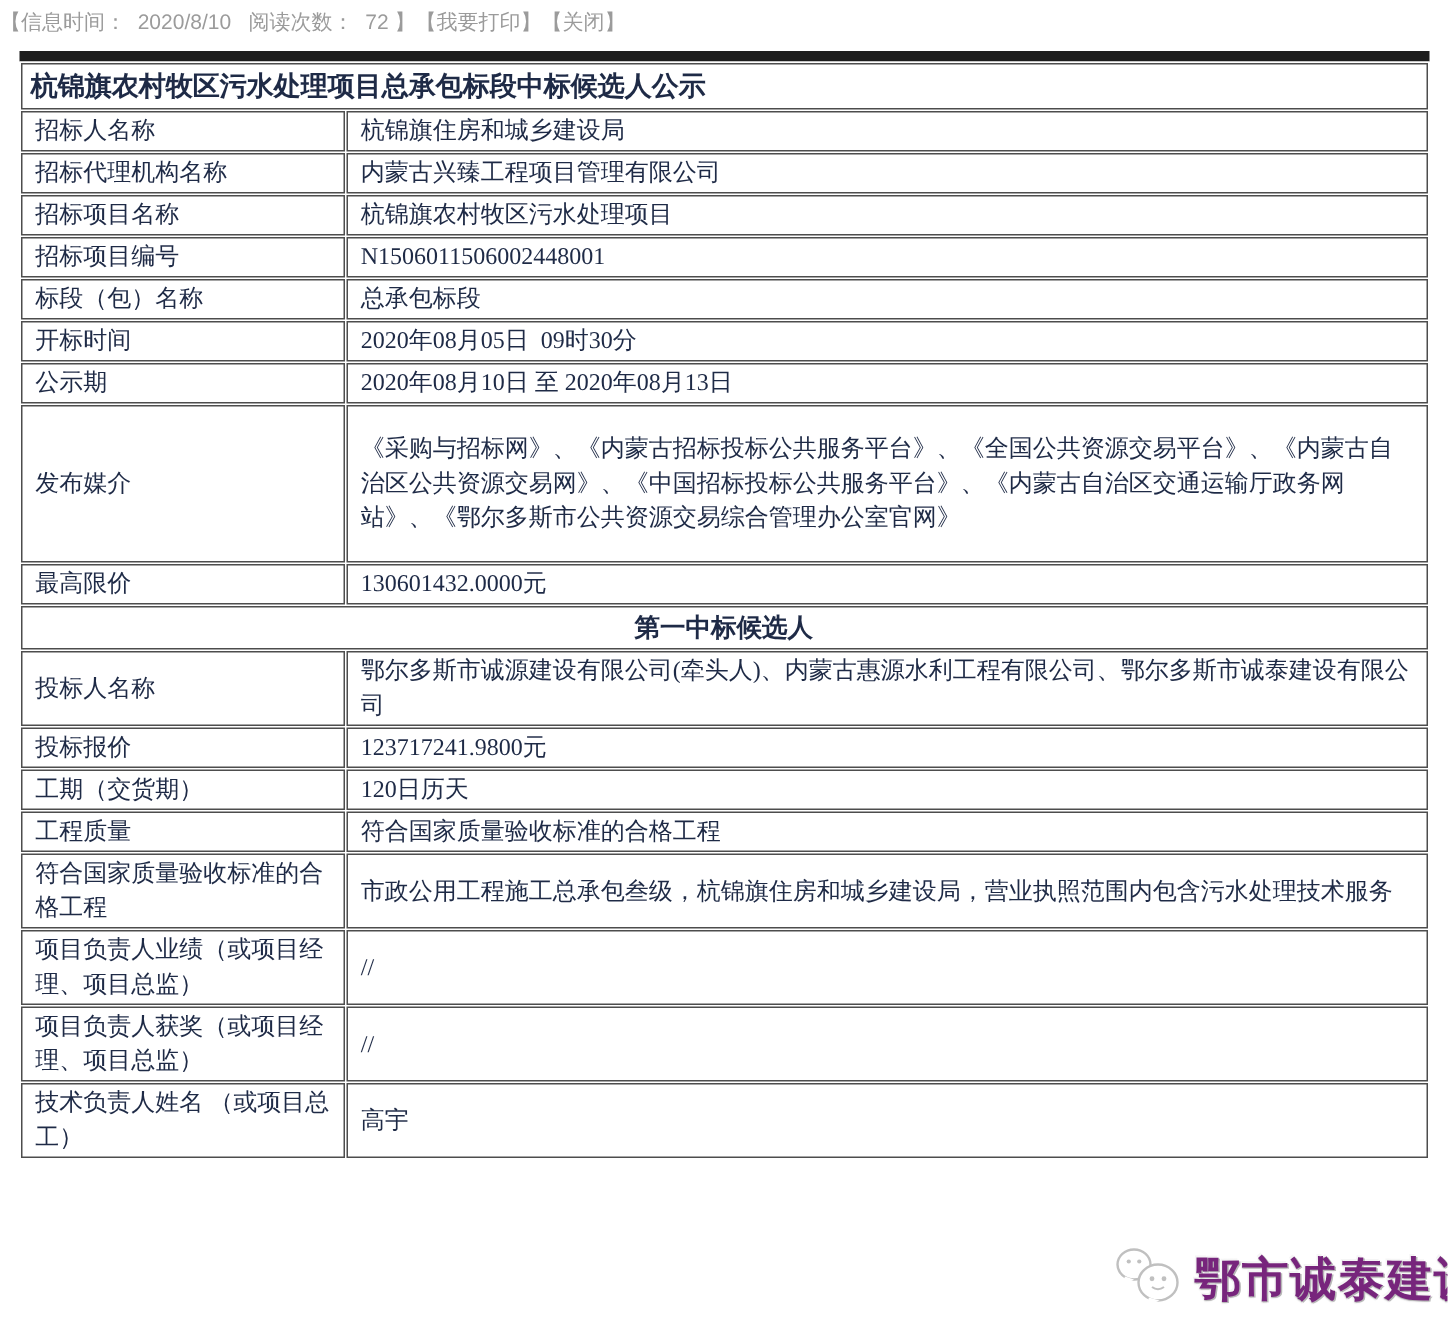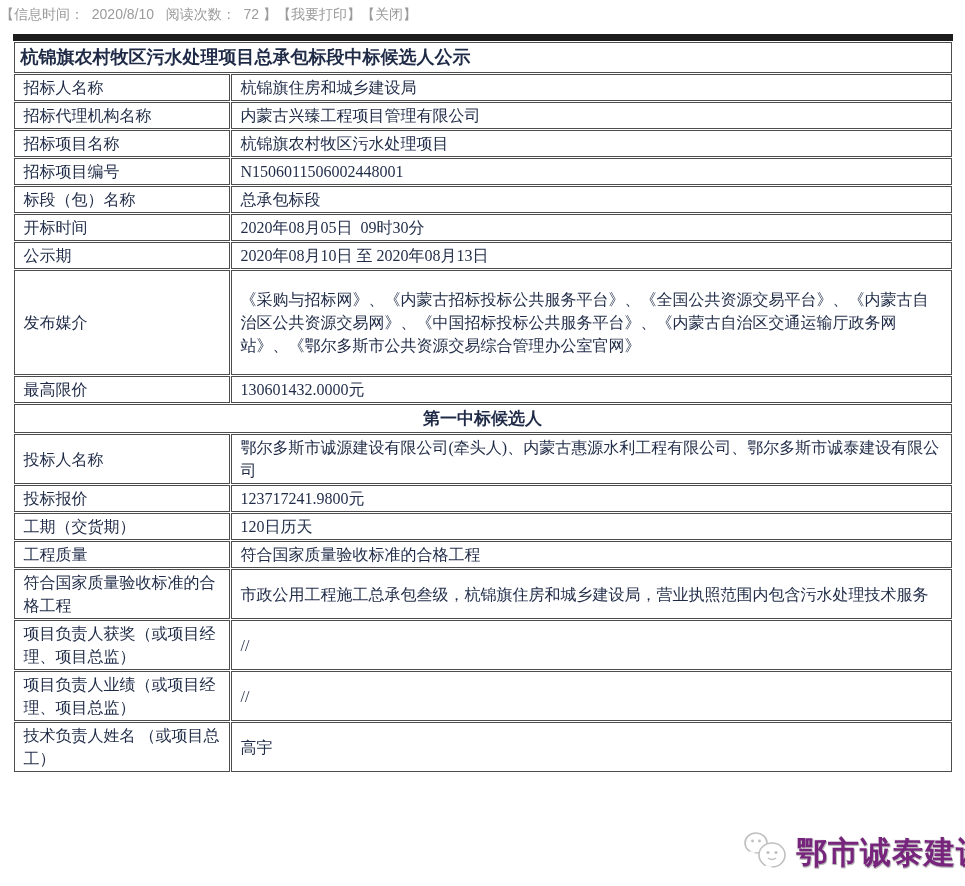--- a/index.html
+++ b/index.html
@@ -134,25 +134,25 @@
       </tr>
       <tr>
         <td class="lbl">工程质量</td>
         <td class="val">符合国家质量验收标准的合格工程</td>
       </tr>
       <tr>
         <td class="lbl">符合国家质量验收标准的合格工程</td>
         <td class="val">市政公用工程施工总承包叁级，杭锦旗住房和城乡建设局，营业执照范围内包含污水处理技术服务</td>
       </tr>
       <tr>
-        <td class="lbl">项目负责人获奖（或项目经理、项目总监）</td>
+        <td class="lbl">项目负责人业绩（或项目经理、项目总监）</td>
         <td class="val">//</td>
       </tr>
       <tr>
-        <td class="lbl">项目负责人业绩（或项目经理、项目总监）</td>
+        <td class="lbl">项目负责人获奖（或项目经理、项目总监）</td>
         <td class="val">//</td>
       </tr>
       <tr>
         <td class="lbl">技术负责人姓名
 （或项目总工）</td>
         <td class="val">高宇</td>
       </tr>
     </tbody>
   </table>
 </div>

